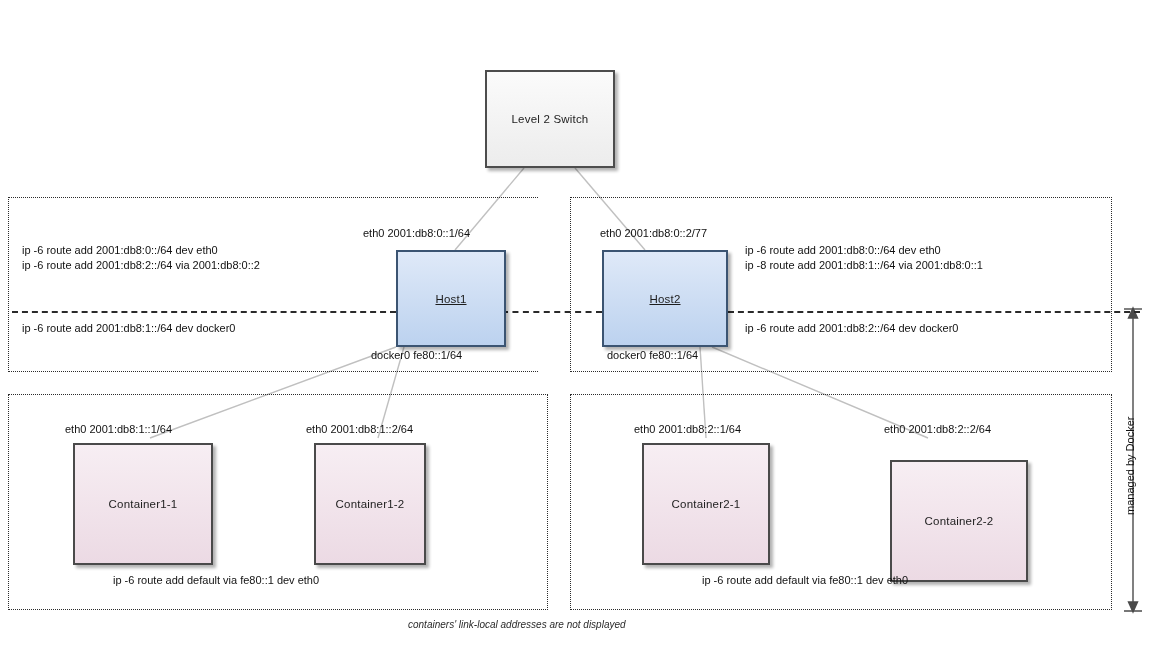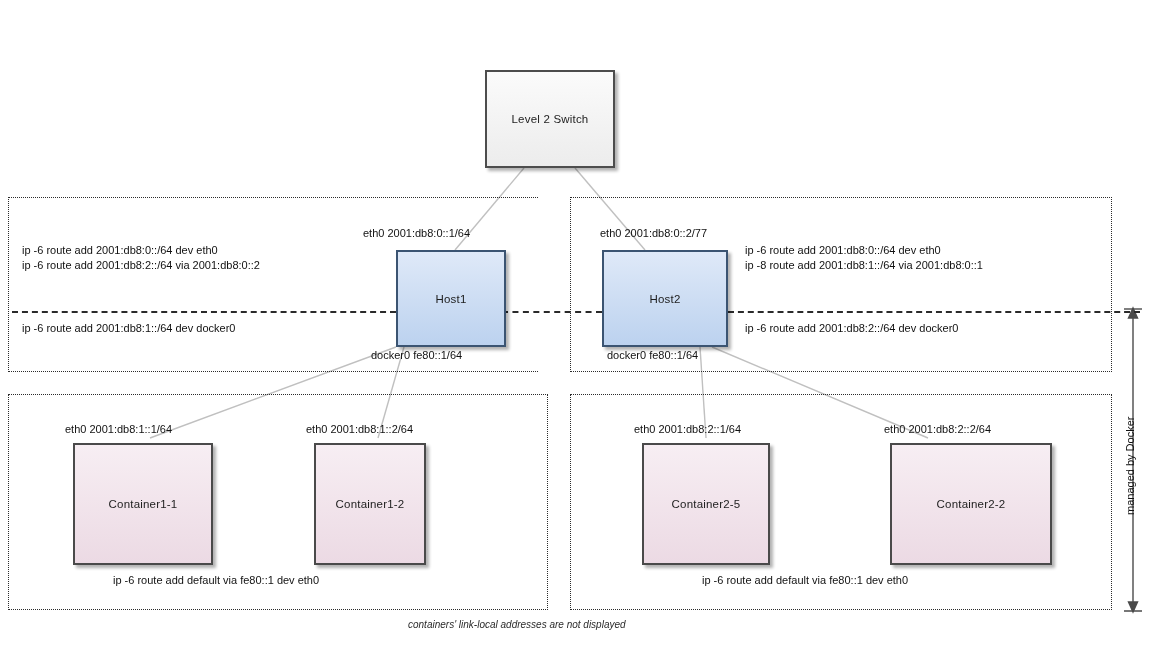--- a/index.html
+++ b/index.html
@@ -41,20 +41,21 @@
     box-shadow: 3px 3px 3px rgba(0,0,0,0.30);
     letter-spacing: .2px;
   }
   .node.switch {
     background: linear-gradient(180deg,#fbfbfb 0%, #ececec 100%);
     border-color: #4d4d4d;
   }
   .node.host {
     background: linear-gradient(180deg,#dfe9f8 0%, #bcd2ef 100%);
     border-color: #3b5472;
+    text-decoration: underline;
   }
   .node.container {
     background: linear-gradient(180deg,#f7eef3 0%, #ecdae4 100%);
     border-color: #4a4a4a;
     align-items: center;
   }
 
   
   .group {
     position: absolute;
@@ -163,25 +164,25 @@
 
   <div class="txt iface" style="left:306px; top:422px;">eth0 2001:db8:1::2/64</div>
   <div class="node container" style="left:314px; top:443px; width:112px; height:122px;">
     <span>Container1-2</span>
   </div>
 
   <div class="txt cmd" style="left:113px; top:573px;">ip -6 route add default via fe80::1 dev eth0</div>
 
   <div class="txt iface" style="left:634px; top:422px;">eth0 2001:db8:2::1/64</div>
   <div class="node container" style="left:642px; top:443px; width:128px; height:122px;">
-    <span>Container2-5</span>
+    <span>Container2-1</span>
   </div>
 
   <div class="txt iface" style="left:884px; top:422px;">eth0 2001:db8:2::2/64</div>
-  <div class="node container" style="left:890px; top:443px; width:162px; height:122px;">
+  <div class="node container" style="left:890px; top:460px; width:138px; height:122px;">
     <span>Container2-2</span>
   </div>
 
   <div class="txt cmd" style="left:702px; top:573px;">ip -6 route add default via fe80::1 dev eth0</div>
 
   <div class="vlabel" style="left:1124px; top:515px;">managed by Docker</div>
 
   <div class="txt caption" style="left:408px; top:617px;">containers' link-local addresses are not displayed</div>
 
 </div>

